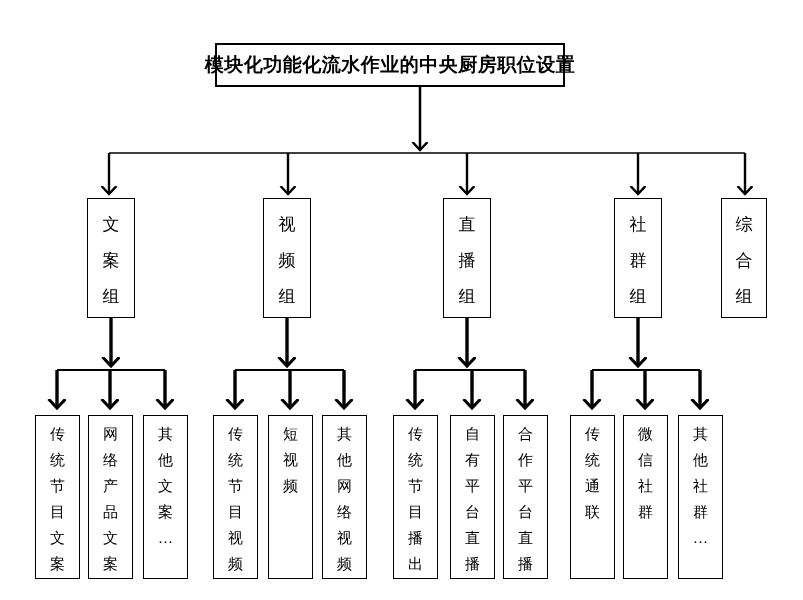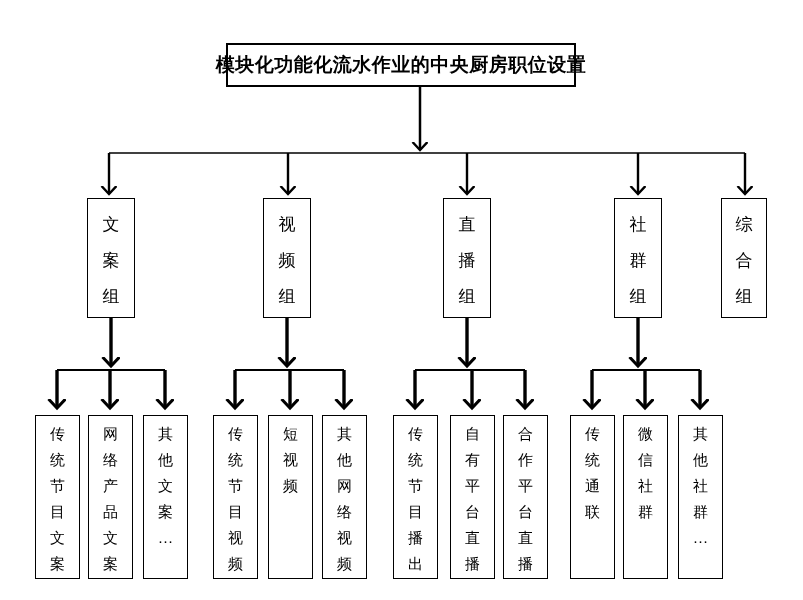--- a/index.html
+++ b/index.html
@@ -12,21 +12,21 @@
     color: #000000;
     overflow: hidden;
   }
   svg.connectors {
     position: absolute;
     left: 0; top: 0;
     width: 803px; height: 600px;
   }
   .title-box {
     position: absolute;
-    left: 226px; top: 43px;
+    left: 215px; top: 43px;
     width: 350px; height: 44px;
     box-sizing: border-box;
     border: 2px solid #000000;
     background: #ffffff;
     display: flex;
     align-items: center;
     justify-content: center;
     font-family: "Liberation Sans", "DejaVu Sans", sans-serif;
     font-weight: 700;
     font-size: 19px;

